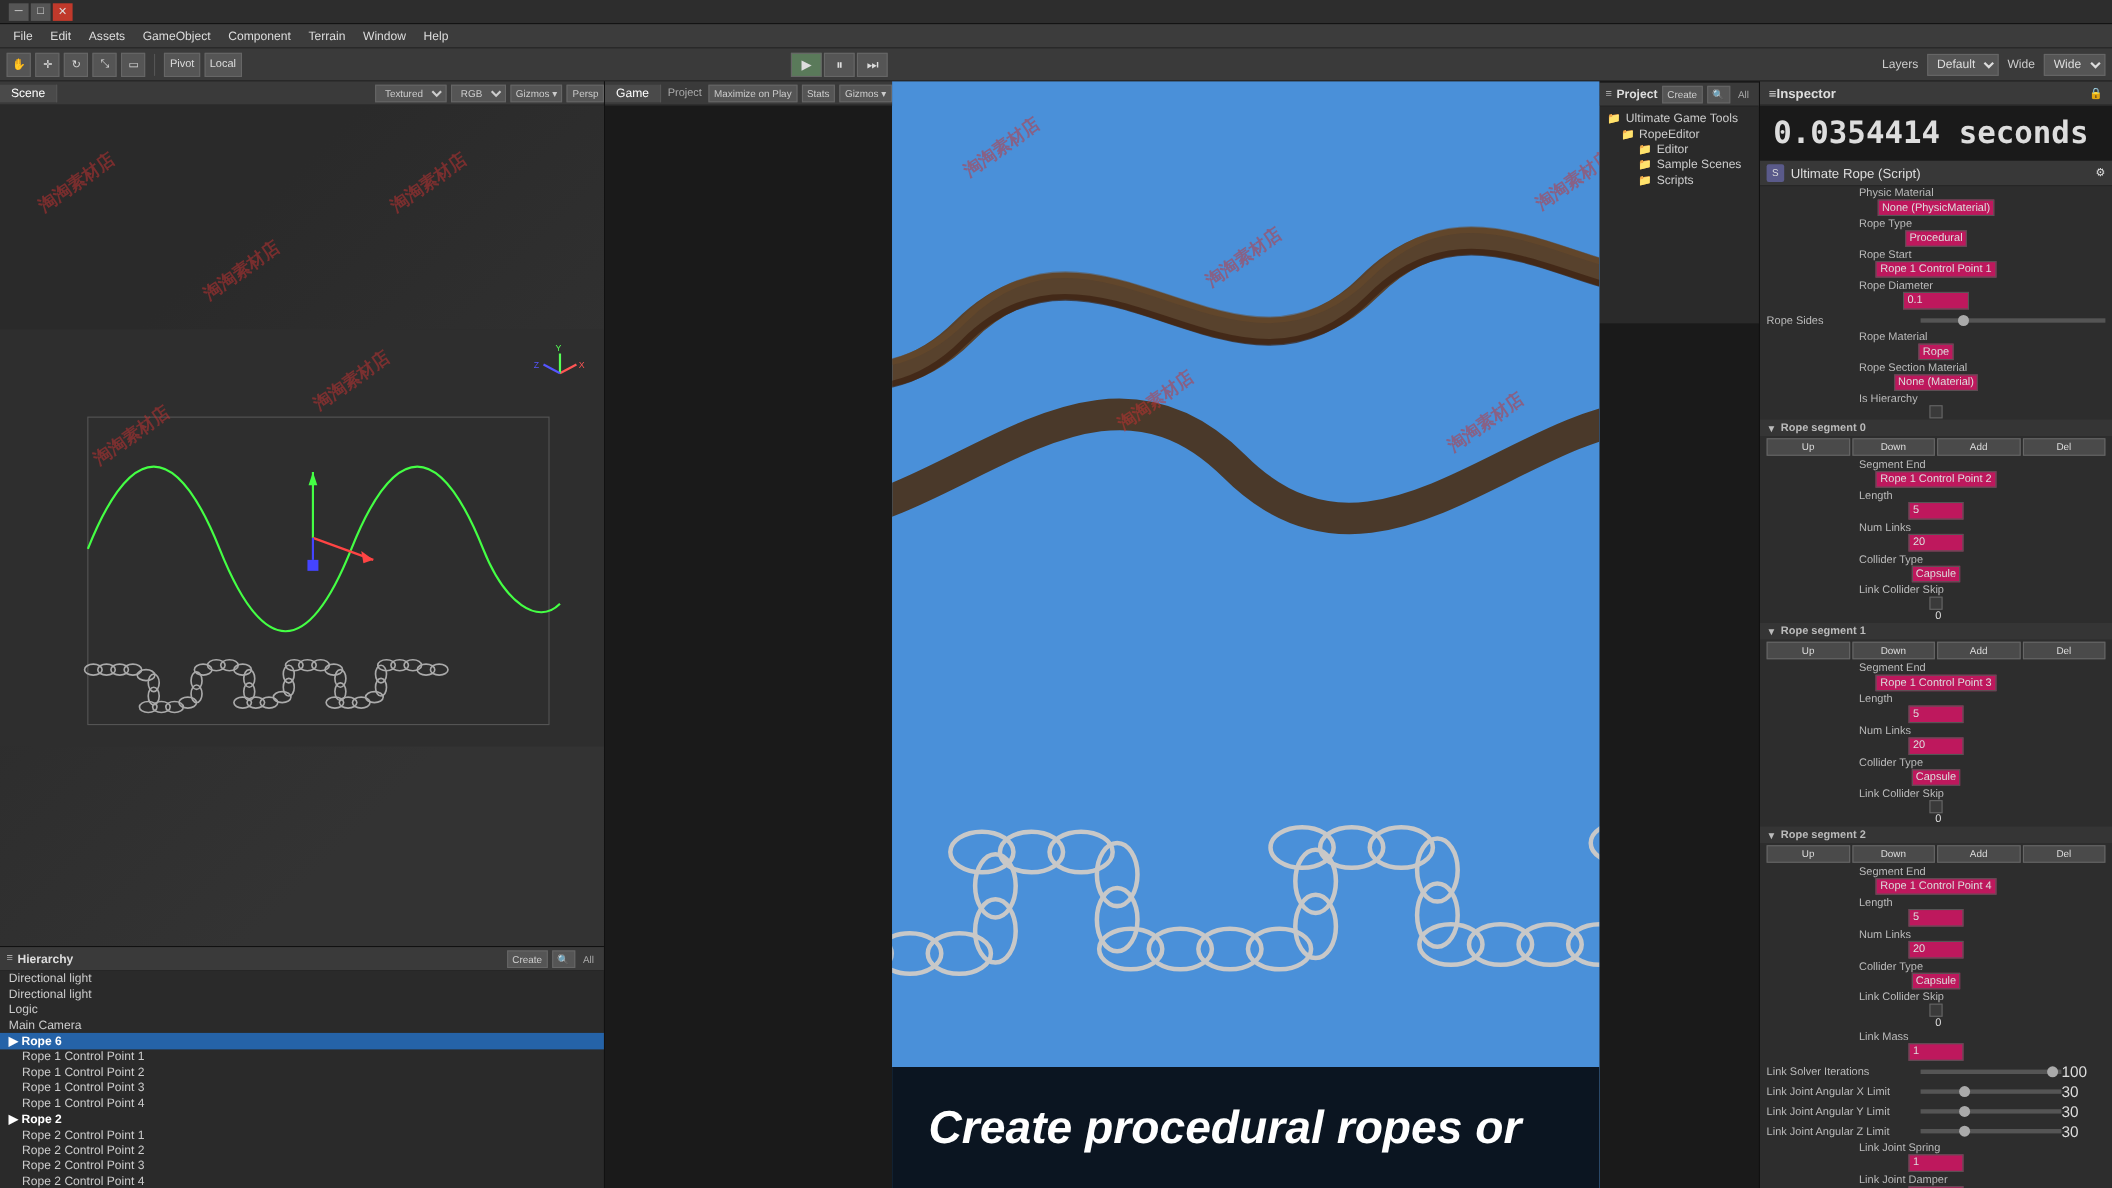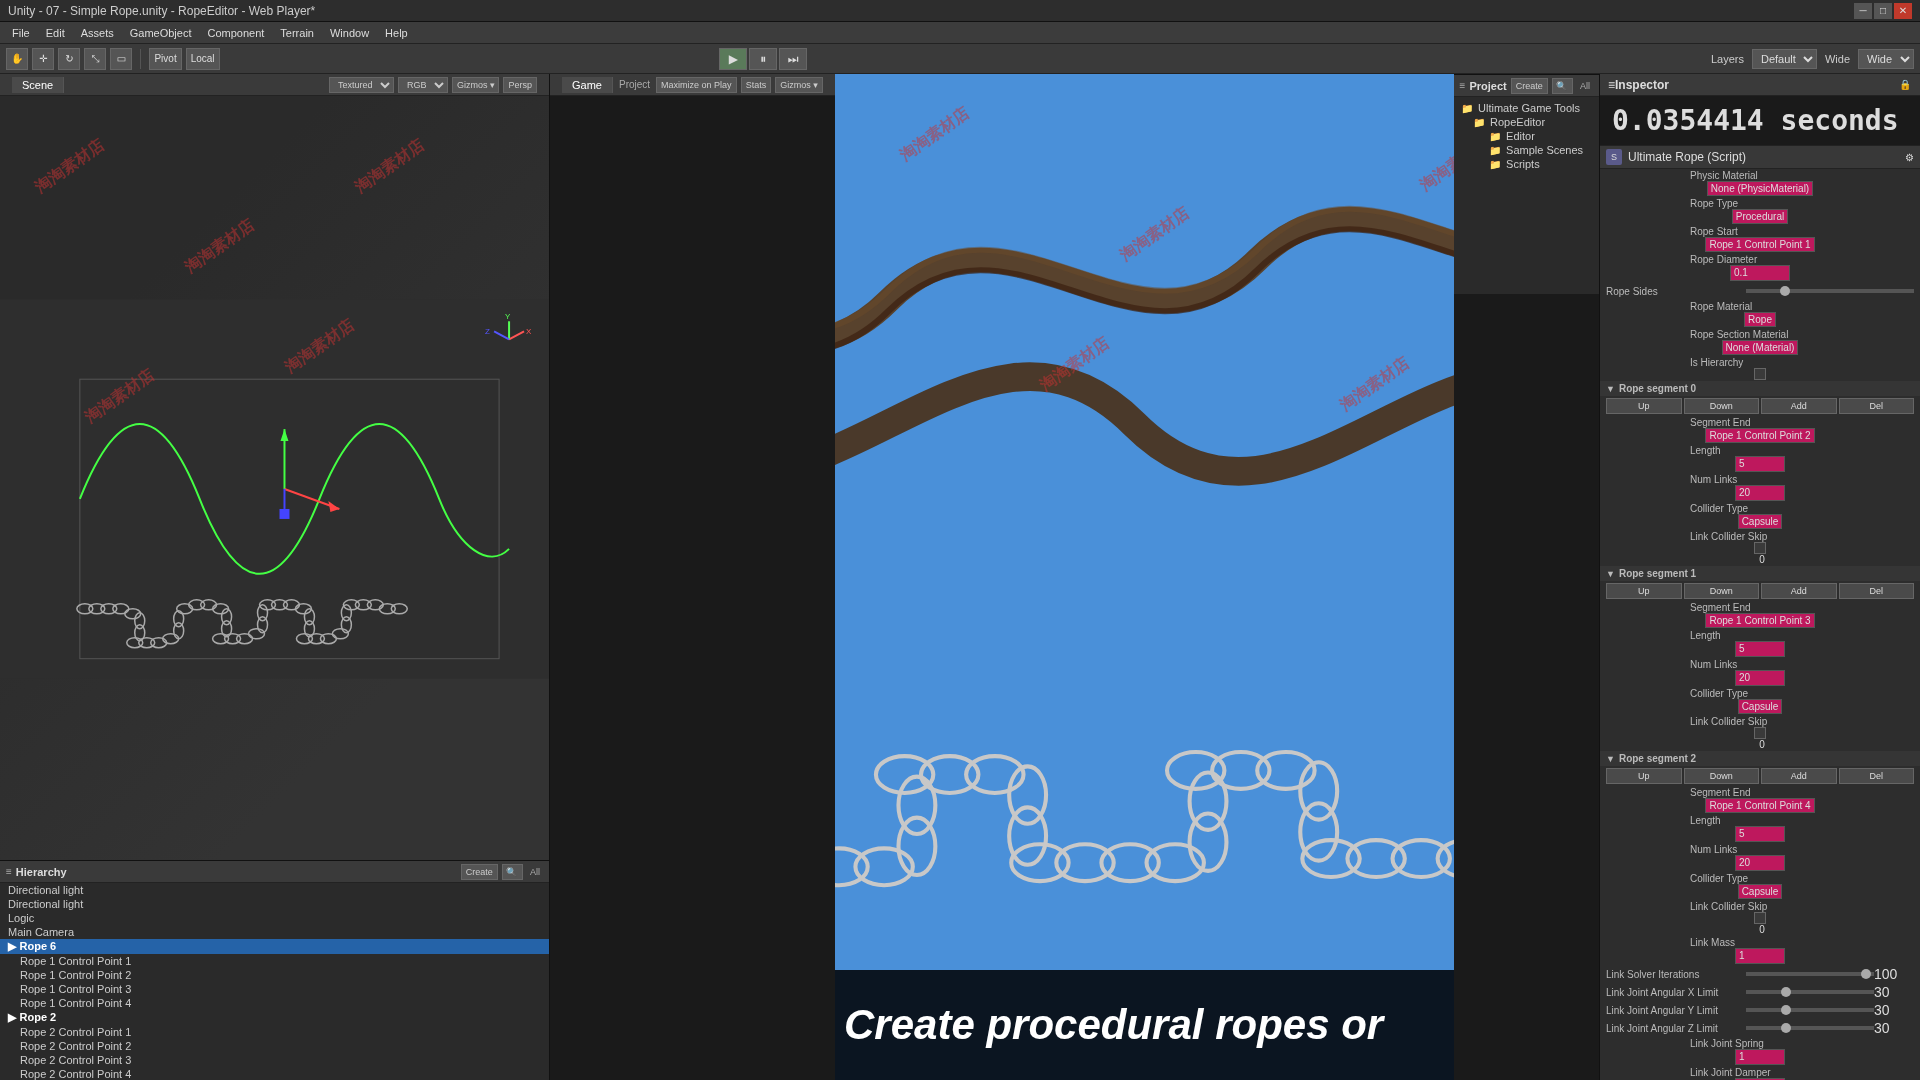--- a/index.html
+++ b/index.html
@@ -136,21 +136,21 @@
       flex-direction: column;
       border-right: 1px solid #111;
     }
 
     
     .panel-tabs {
       height: 22px;
       background: #3a3a3a;
       display: flex;
       align-items: center;
-      padding: 0 12px;
+      padding: 0 0;
       border-bottom: 1px solid #222;
     }
     .panel-tab {
       padding: 2px 10px;
       font-size: 11px;
       color: #bbb;
       cursor: pointer;
       border-right: 1px solid #555;
     }
     .panel-tab.active {
@@ -468,21 +468,20 @@
       top: 22px;
       left: 0;
       width: 100%;
       height: calc(100% - 22px);
     }
   </style>
 </head>
 <body>
 
 <div id="titlebar">
-  <span class="title">Unity - 07 - Simple Rope.unity - RopeEditor - Web Player*</span>
   <div class="win-controls">
     <button class="win-btn">─</button>
     <button class="win-btn">□</button>
     <button class="win-btn close">✕</button>
   </div>
 </div>
 
 <div id="menubar">
   <span class="menu-item">File</span>
   <span class="menu-item">Edit</span>

